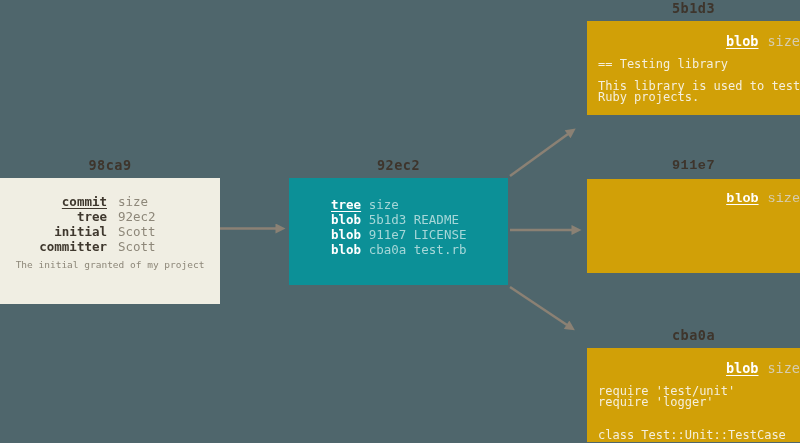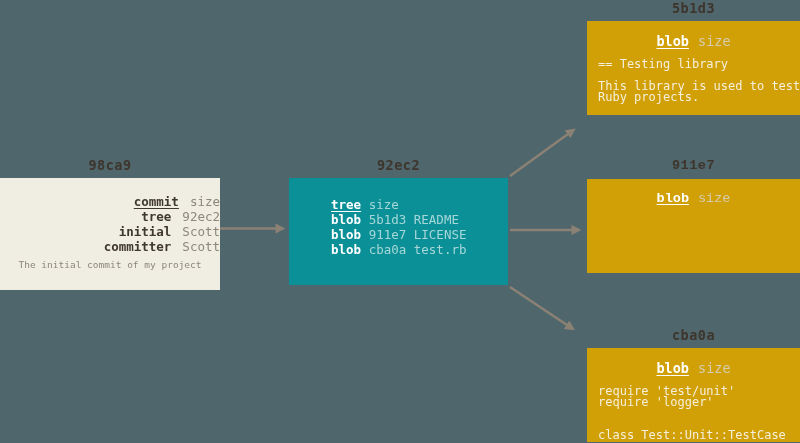--- a/index.html
+++ b/index.html
@@ -14,45 +14,45 @@
     background:var(--bg); overflow:hidden;
   }
   .hash-label {
     position:absolute; top:-21px; left:0; width:100%;
     text-align:center; font-size:13.5px; font-weight:bold; color:var(--label);
     letter-spacing:0.5px;
   }
   .obj-box { position:absolute; }
   
   #commit-box {
-    left:0; top:178px; width:220px; height:112px;
+    left:0; top:178px; width:220px; height:126px;
     background:var(--commit-box); padding-top:16px;
   }
-  .commit-row { display:flex; line-height:15px; font-size:12.5px;justify-content:flex-end; }
+  .commit-row { display:flex; line-height:15px; font-size:12.5px; }
   .commit-row .k {
     width:107px; text-align:right; font-weight:bold; color:var(--commit-key);
     white-space:pre;
   }
   .commit-row .v { margin-left:11px; color:var(--commit-value); white-space:pre; }
   .commit-footer {
     margin-top:5px; text-align:center; font-size:9.5px; color:var(--commit-value);
     white-space:pre;
   }
   
   #tree-box {
     left:289px; top:178px; width:219px; height:107px;
     background:var(--tree-box); padding-top:19px; padding-left:42px;
   }
   .tree-row { line-height:15px; font-size:12.5px; white-space:pre; }
   .tree-row .k { font-weight:bold; color:var(--white); }
   .tree-row .v { color:var(--tree-secondary); }
   
   .blob-box { left:587px; width:213px; height:94px; background:var(--blob-box); }
   #blob-0 { top:21px; } #blob-1 { top:179px;font-family:Liberation Mono, monospace; } #blob-2 { top:348px; }
-  .blob-header { margin-top:12px; text-align:center; font-size:13.5px; }
+  .blob-header { margin-top:12px; text-align:right; font-size:13.5px; }
   .blob-header .k { font-weight:bold; color:var(--white); }
   .blob-header .v { color:var(--blob-size); margin-left:9px; }
   .blob-body { margin-top:10px; padding-left:11px; }
   .code-line {
     font-size:12px; line-height:11px; min-height:11px;
     color:var(--blob-text); white-space:pre;
   }
   .u { text-decoration:underline; text-underline-offset:2px; }
   #arrow-layer { position:absolute; left:0; top:0; pointer-events:none; }
 </style>
@@ -84,21 +84,21 @@
       <span class="v">92ec2</span>
     </div>
     <div class="commit-row">
       <span class="k">initial</span>
       <span class="v">Scott</span>
     </div>
     <div class="commit-row">
       <span class="k">committer</span>
       <span class="v">Scott</span>
     </div>
-    <div class="commit-footer">The initial commit of my project</div>
+    <div class="commit-footer">The initial granted of my project</div>
   </div>
 
   <div class="obj-box" id="tree-box">
     <div class="hash-label">92ec2</div>
     <div class="tree-row"><span class="k u">tree</span><span class="v"> size</span></div>
     <div class="tree-row"><span class="k">blob</span><span class="v"> 5b1d3 README</span></div>
     <div class="tree-row"><span class="k">blob</span><span class="v"> 911e7 LICENSE</span></div>
     <div class="tree-row"><span class="k">blob</span><span class="v"> cba0a test.rb</span></div>
   </div>
 

